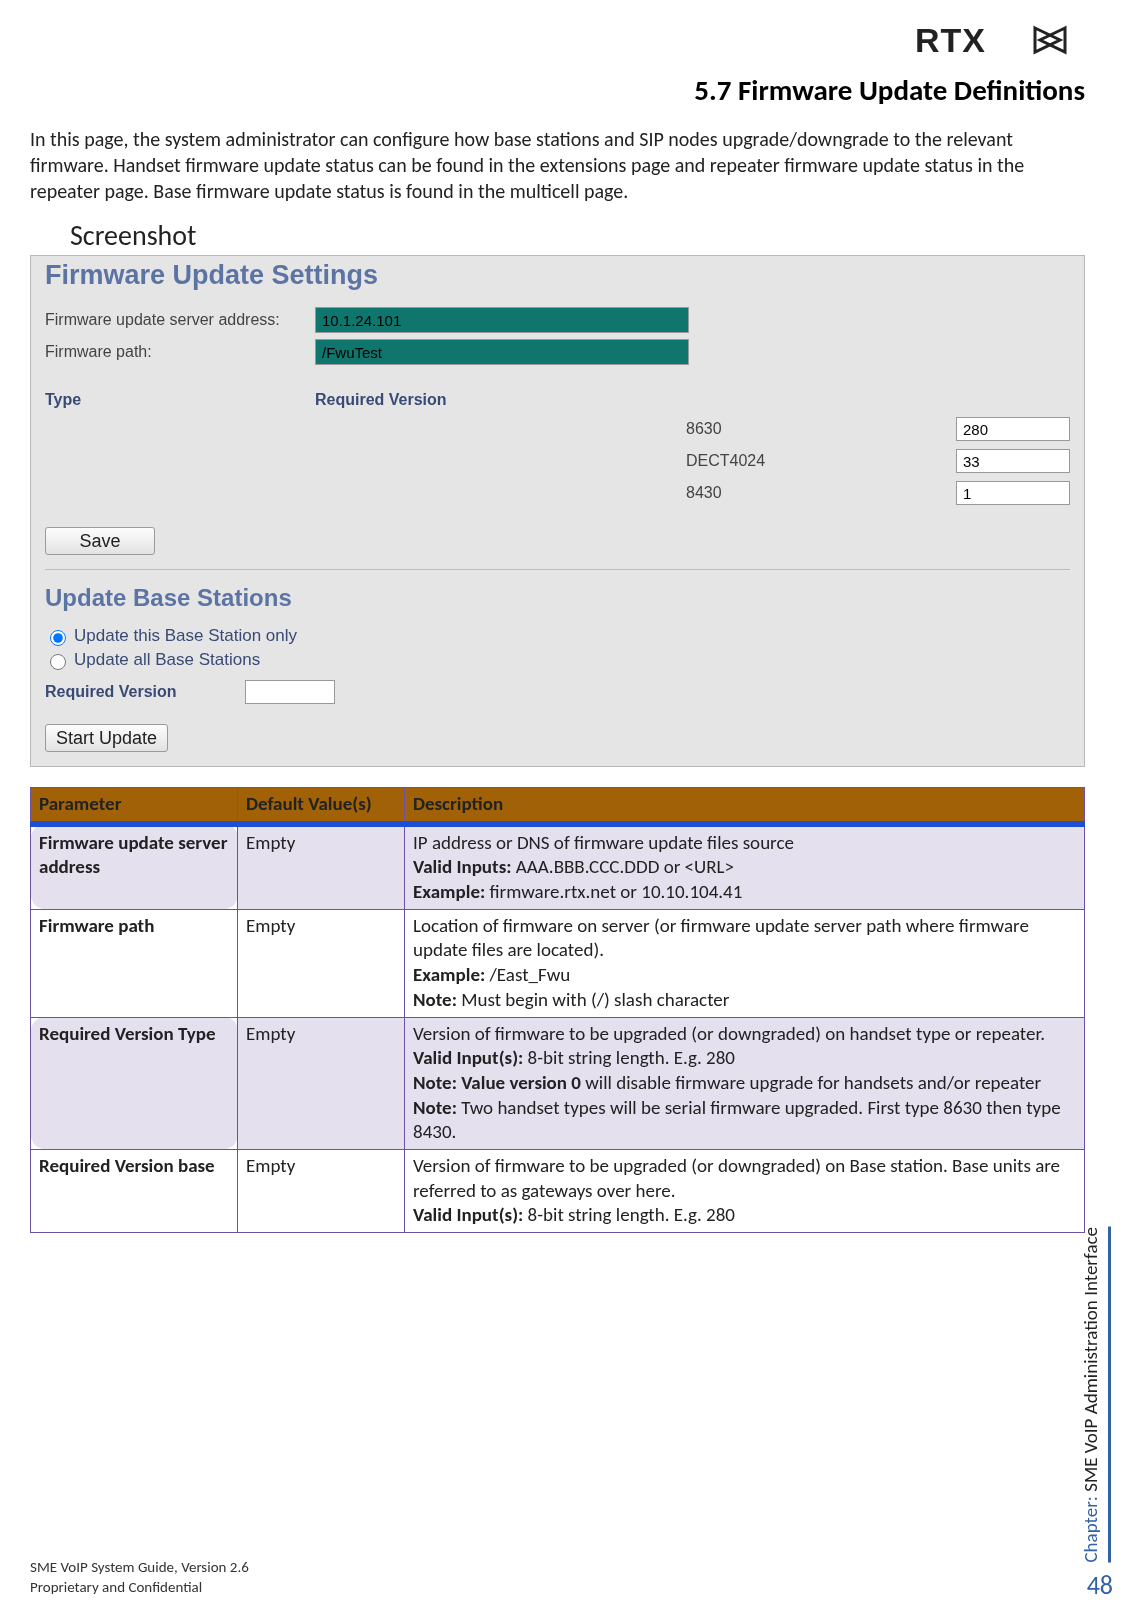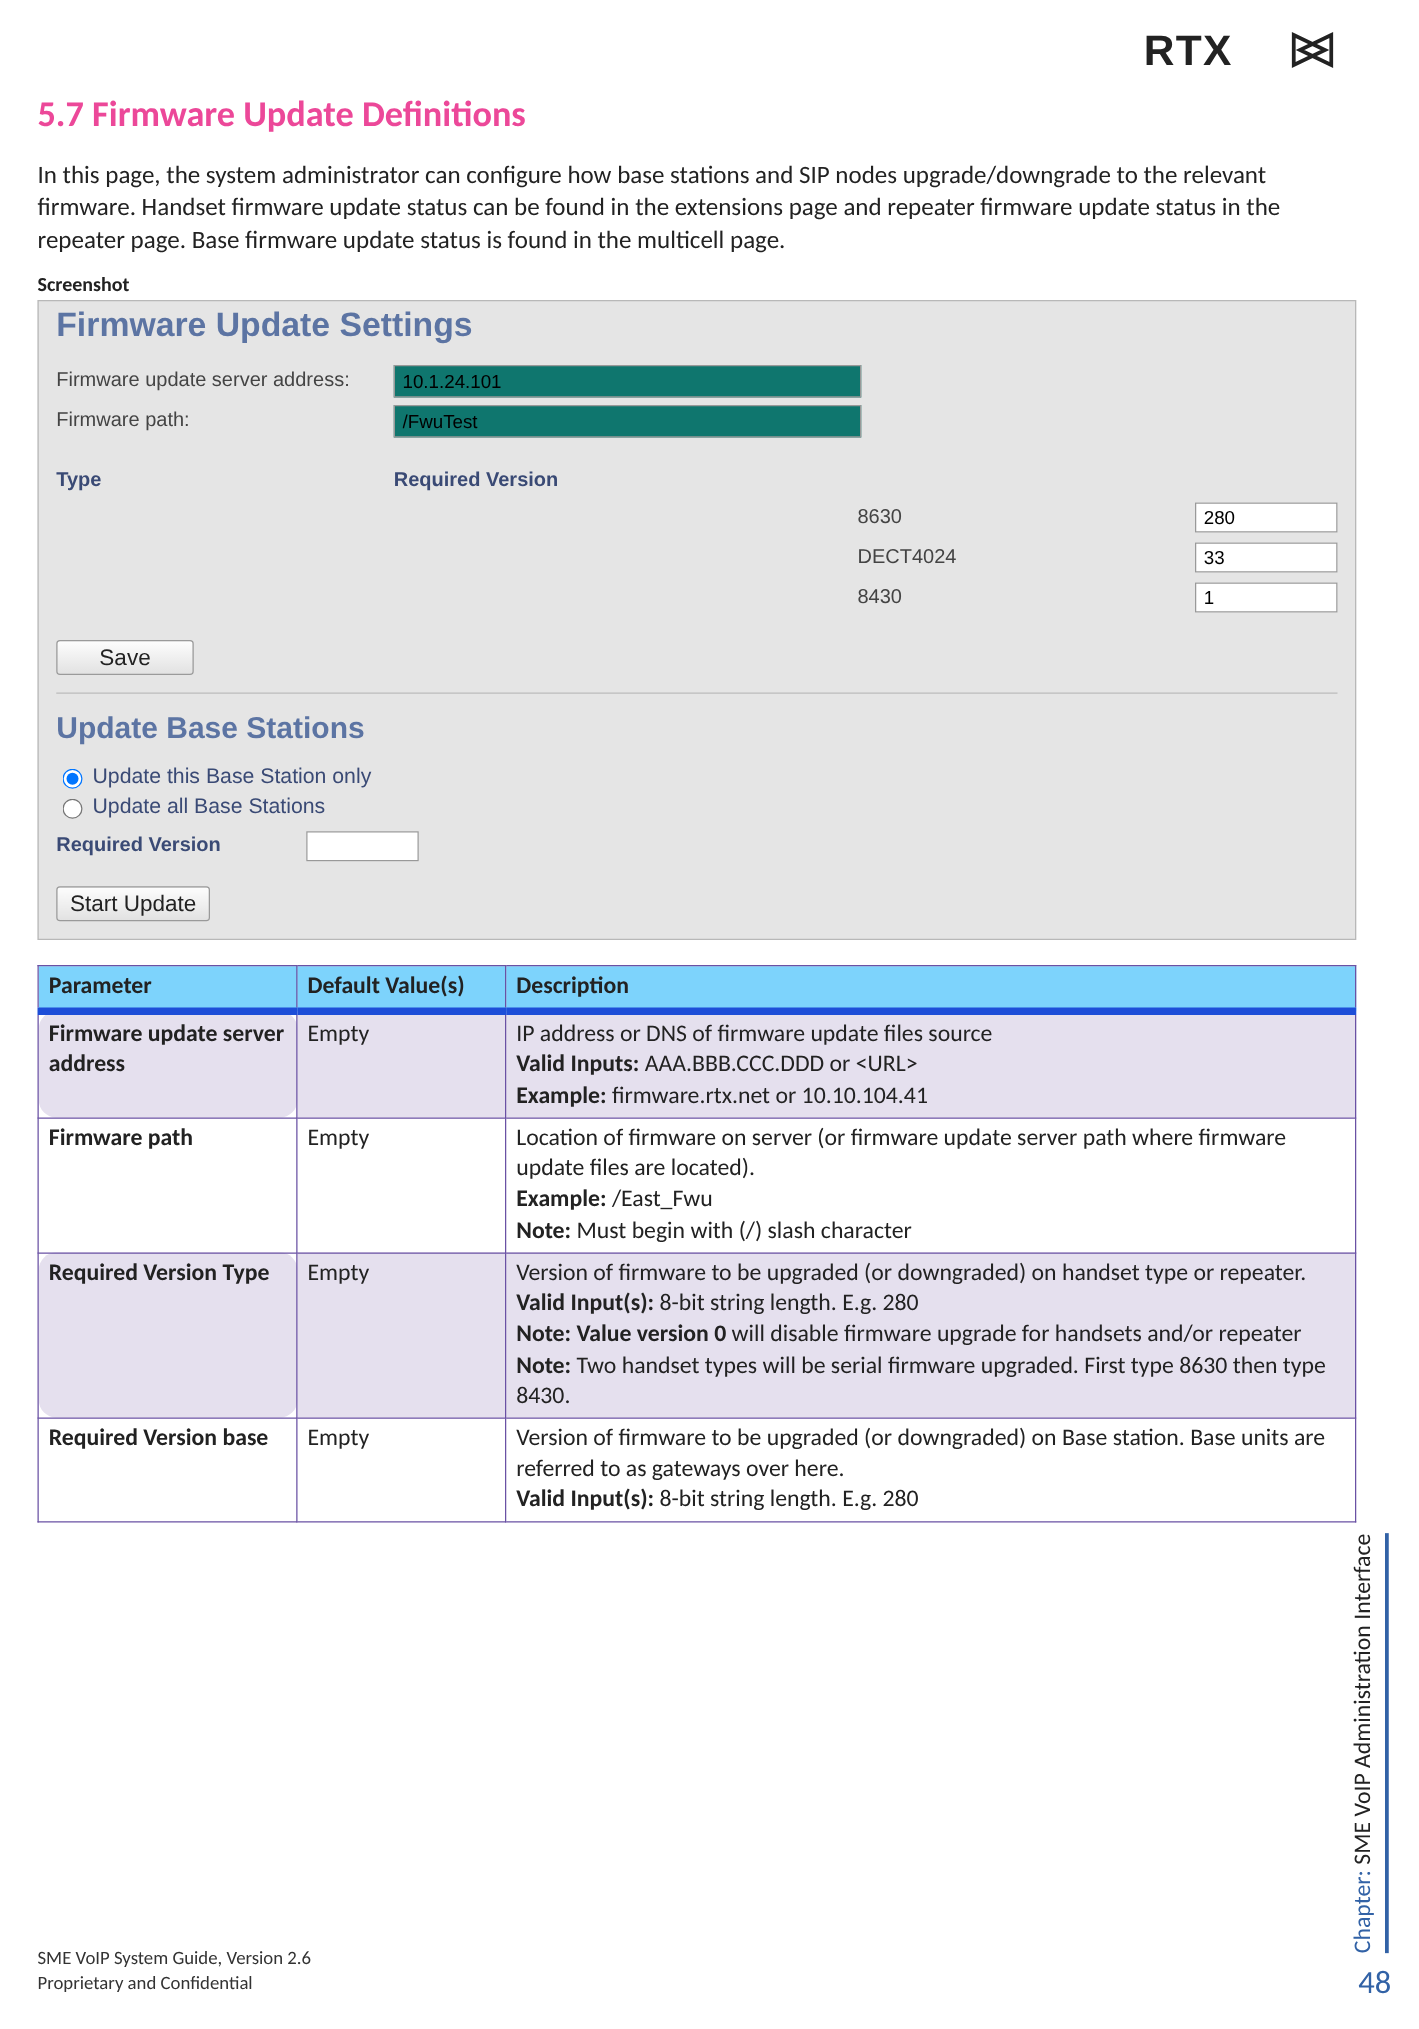--- a/index.html
+++ b/index.html
@@ -12,34 +12,36 @@
     box-sizing: border-box;
     position: relative;
     min-height: 1623px;
   }
   .logo {
     text-align: right;
     margin: 0 0 10px 0;
   }
   .logo svg { display: inline-block; }
   h2.section-title {
-    color: #ec4899;
+    color: #000000;
     font-weight: 700;
     font-size: 29px;
     margin: 10px 0 18px 0;
+    text-align: right;
   }
   p.lead {
     font-size: 20px;
     line-height: 1.3;
     margin: 0 0 14px 0;
   }
   .screenshot-label {
-    font-weight: 700;
-    font-size: 16px;
+    font-weight: 400;
+    font-size: 28px;
     margin-bottom: 2px;
+    margin-left: 40px;
   }
   .screenshot-box {
     background: #e5e5e5;
     border: 1px solid #b8b8b8;
     padding: 0;
     font-family: Arial, Verdana, sans-serif;
     color: #333;
     margin-bottom: 20px;
   }
   .shot-inner { padding: 2px 14px 14px 14px; }
@@ -144,21 +146,21 @@
     margin-top: 6px;
   }
   table.param th, table.param td {
     border: 1px solid #6a51a4;
     padding: 4px 8px;
     vertical-align: top;
     text-align: left;
     line-height: 1.3;
   }
   table.param thead th {
-    background: #7dd3fc;
+    background: #a16207;
     font-weight: 700;
     border-bottom: 6px solid #1d4ed8;
   }
   table.param tbody tr.shade td { background: #e5e0ee; }
   table.param tbody td.pname { font-weight: 700; width: 190px; border-radius: 14px;}
   table.param tbody td.dval { width: 150px; }
   .b { font-weight: 700; }
 
   
   .side-chapter {

